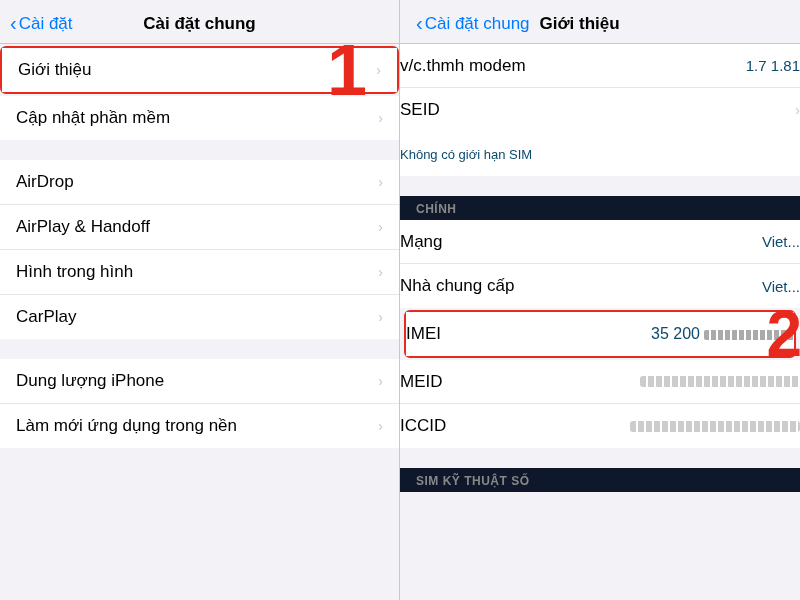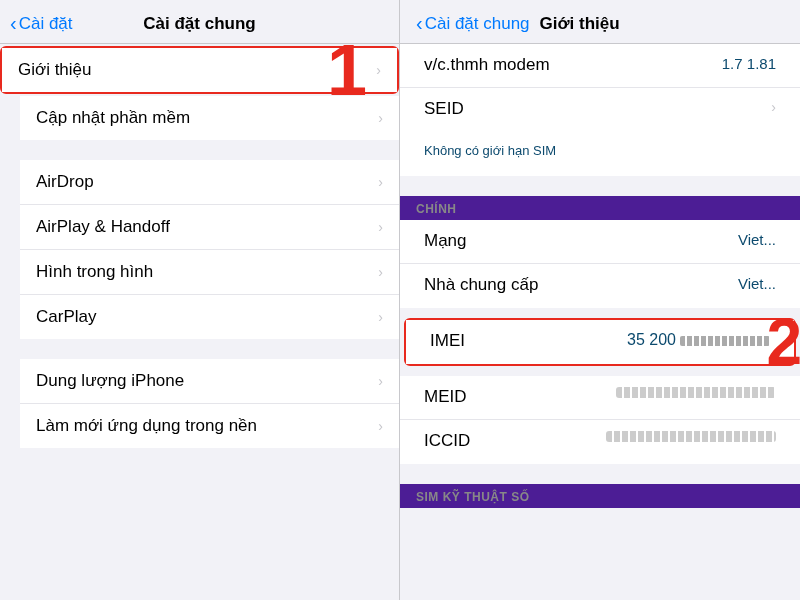--- a/index.html
+++ b/index.html
@@ -56,21 +56,20 @@
 
     .settings-list {
       flex: 1;
       overflow-y: auto;
       padding-top: 0;
     }
 
     .section-group {
       background: #4d7c0f;
       margin-bottom: 0;
-      margin-left: 20px;
     }
 
     .list-item {
       display: flex;
       align-items: center;
       justify-content: space-between;
       padding: 12px 16px;
       background: #fff;
       border-bottom: 1px solid #e5e5ea;
       min-height: 44px;
@@ -152,23 +151,23 @@
       overflow-y: auto;
     }
 
     .info-section {
       background: #fff;
       margin-bottom: 0;
     }
 
     .info-row {
       display: flex;
-      align-items: flex-start;
+      align-items: center;
       justify-content: space-between;
-      padding: 11px 24px;
+      padding: 11px 0;
       background: #fff;
       border-bottom: 1px solid #e5e5ea;
       min-height: 44px;
     }
 
     .info-row:last-child {
       border-bottom: none;
     }
 
     .info-label {
@@ -196,33 +195,33 @@
       text-overflow: ellipsis;
       white-space: nowrap;
     }
 
     .section-header {
       padding: 6px 16px 4px 16px;
       font-size: 12px;
       font-weight: 600;
       color: #888;
       letter-spacing: 0.5px;
-      background: #4c1d95;
+      background: #0f172a;
       text-transform: uppercase;
     }
 
     .spacer {
       height: 20px;
       background: #f2f2f7;
     }
 
     .highlighted-row {
       border: 2px solid #e8291e;
       border-radius: 6px;
-      margin: 10px 4px;
+      margin: 2px 4px;
       position: relative;
       overflow: visible;
     }
 
     .highlighted-row .info-row {
       border-bottom: none;
     }
 
     .step-badge-2 {
       position: absolute;

